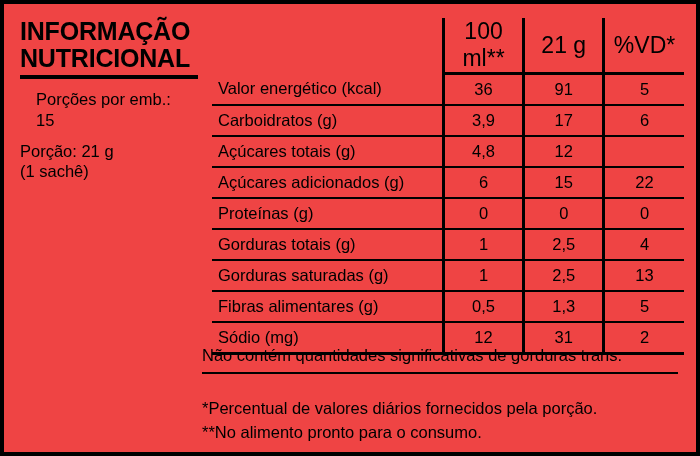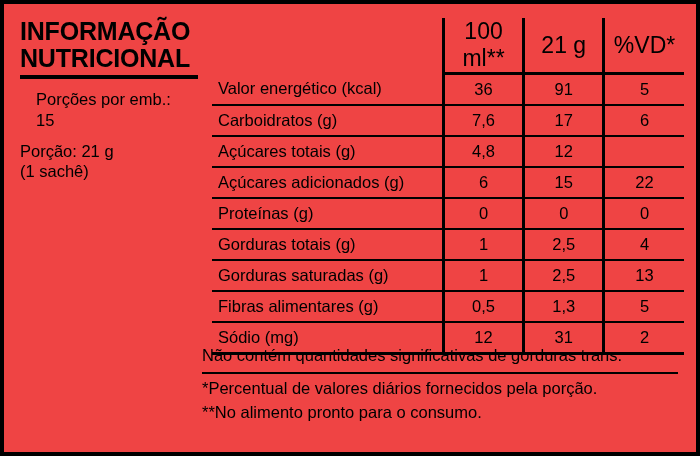--- a/index.html
+++ b/index.html
@@ -110,21 +110,21 @@
     line-height: 1.3;
   }
   .note-trans {
     margin: 0;
     padding-bottom: 6px;
     border-bottom: 2px solid #000000;
     width: 476px;
   }
   .note-star {
     margin: 0;
-    padding-top: 4px;
+    padding-top: 24px;
   }
   .note-star2 {
     margin: 0;
     padding-top: 2px;
   }
 </style>
 </head>
 <body>
 
 <div id="label">
@@ -154,21 +154,21 @@
         <td class="col-val vrule">%VD*</td>
       </tr>
       <tr class="hline">
         <td class="col-name">Valor energético (kcal)</td>
         <td class="col-val vrule">36</td>
         <td class="col-val vrule">91</td>
         <td class="col-val vrule">5</td>
       </tr>
       <tr class="hline">
         <td class="col-name">Carboidratos (g)</td>
-        <td class="col-val vrule">7,6</td>
+        <td class="col-val vrule">3,9</td>
         <td class="col-val vrule">17</td>
         <td class="col-val vrule">6</td>
       </tr>
       <tr class="hline">
         <td class="col-name">Açúcares totais (g)</td>
         <td class="col-val vrule">4,8</td>
         <td class="col-val vrule">12</td>
         <td class="col-val vrule"></td>
       </tr>
       <tr class="hline">

